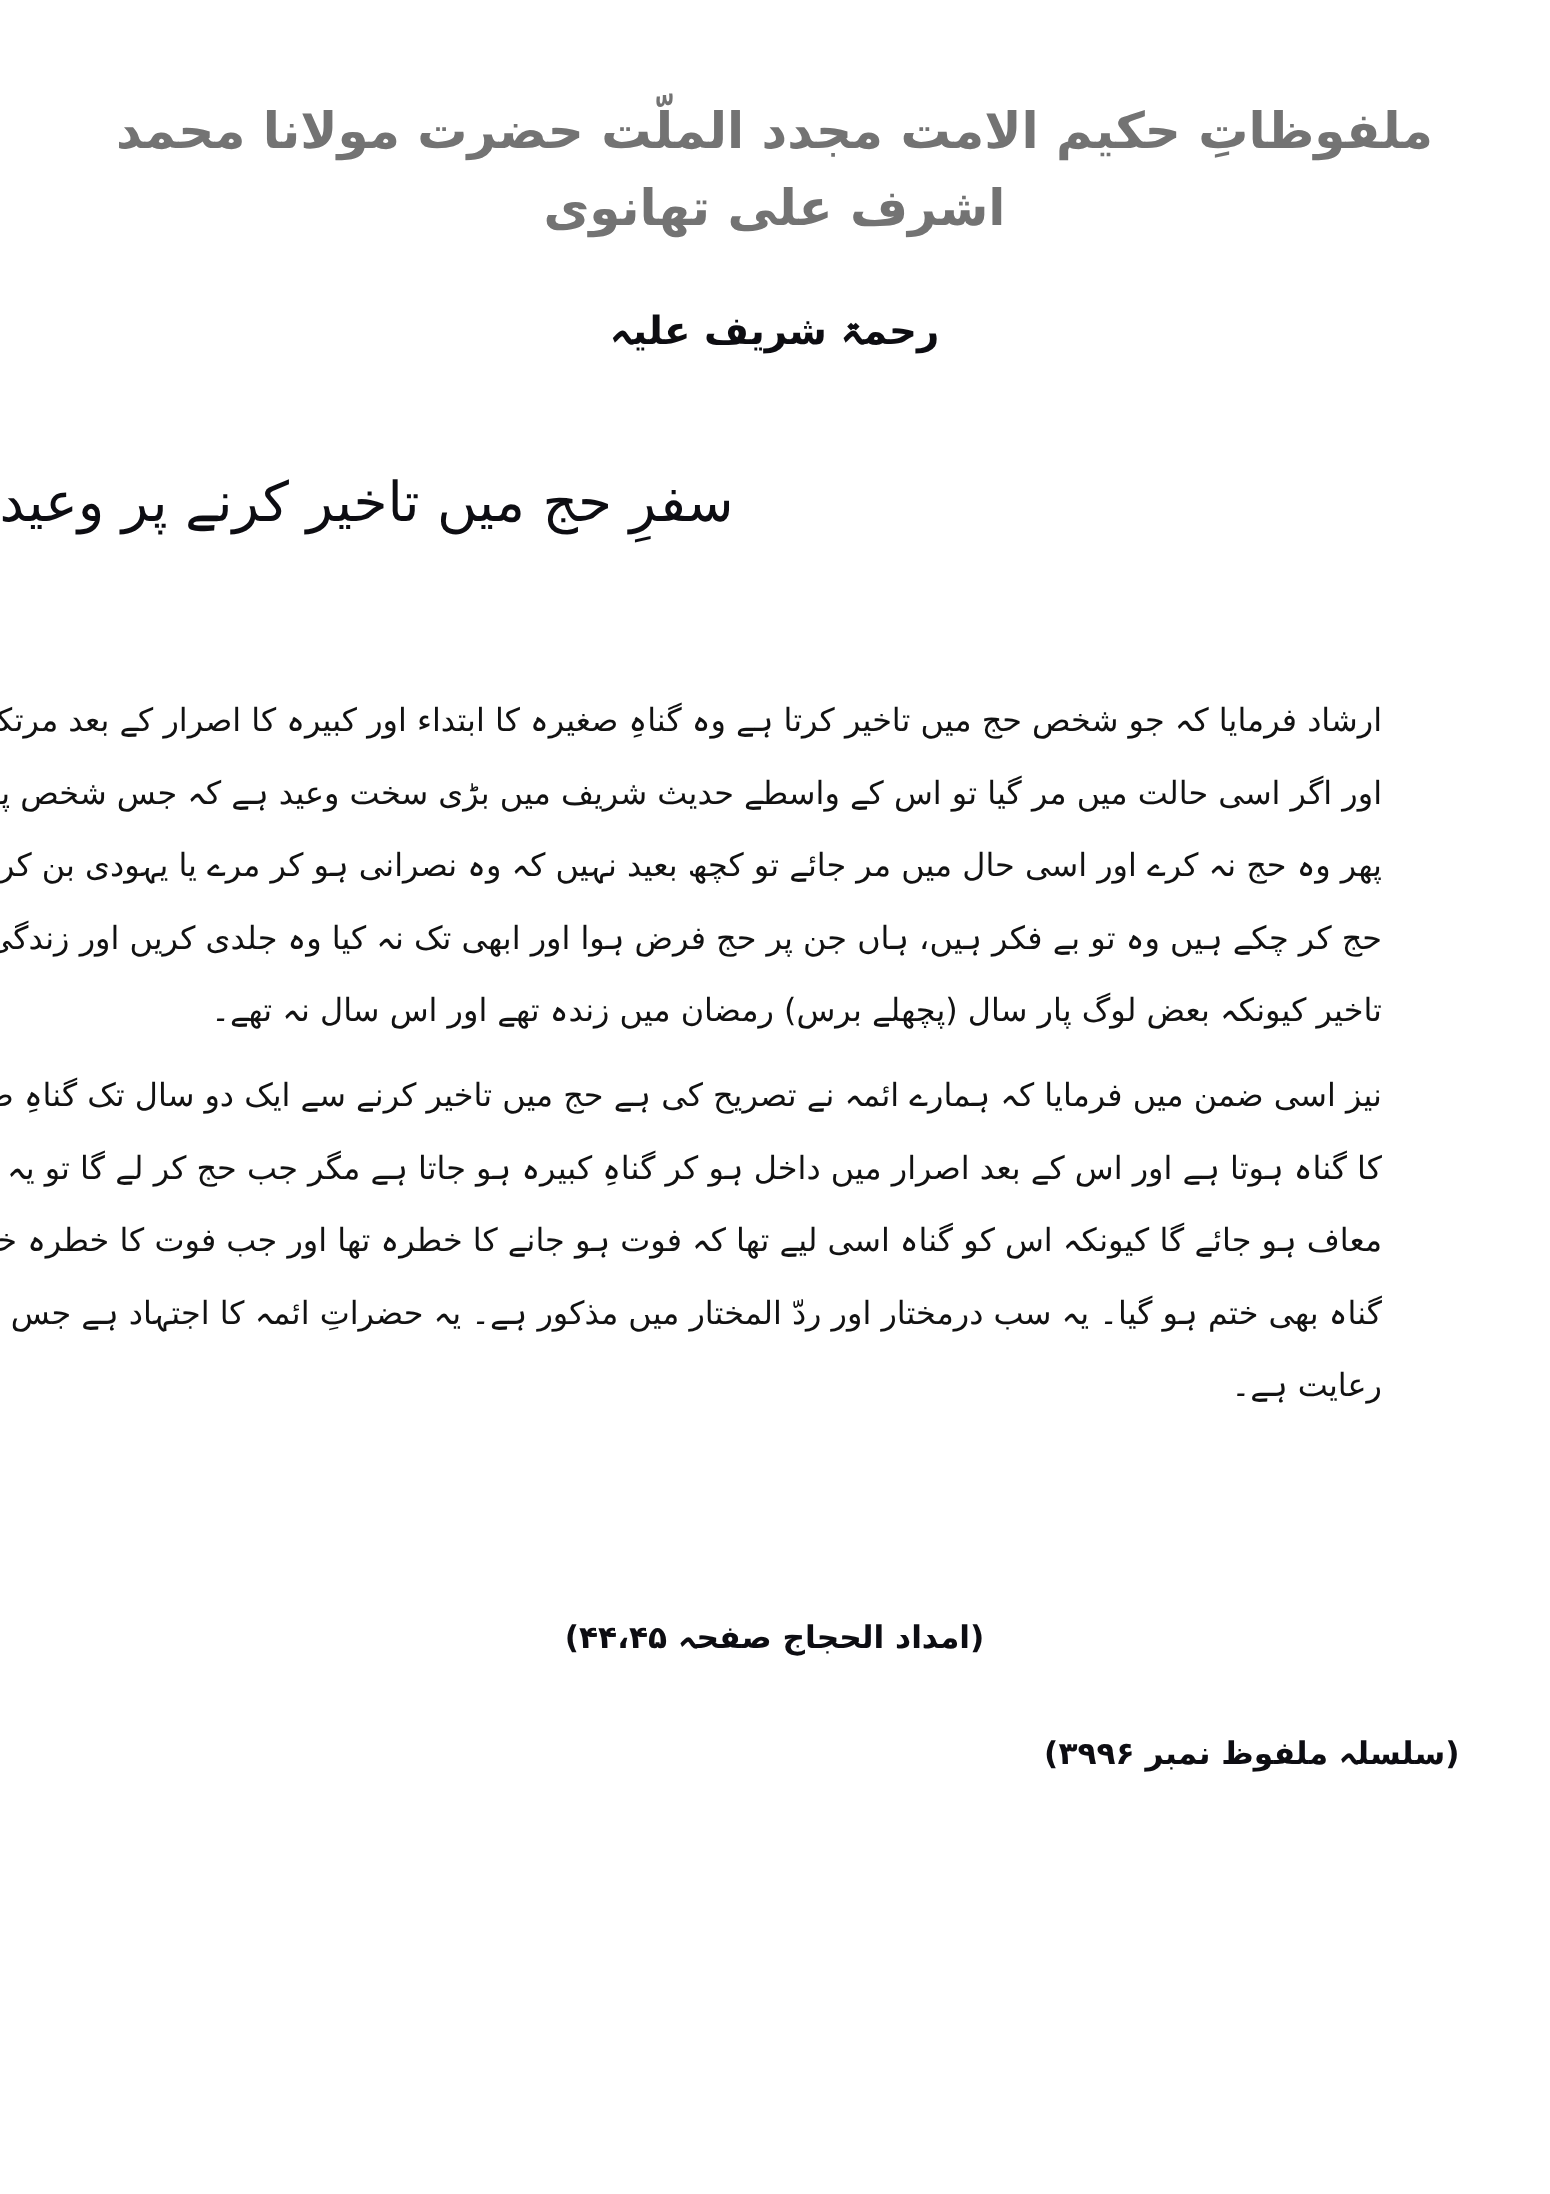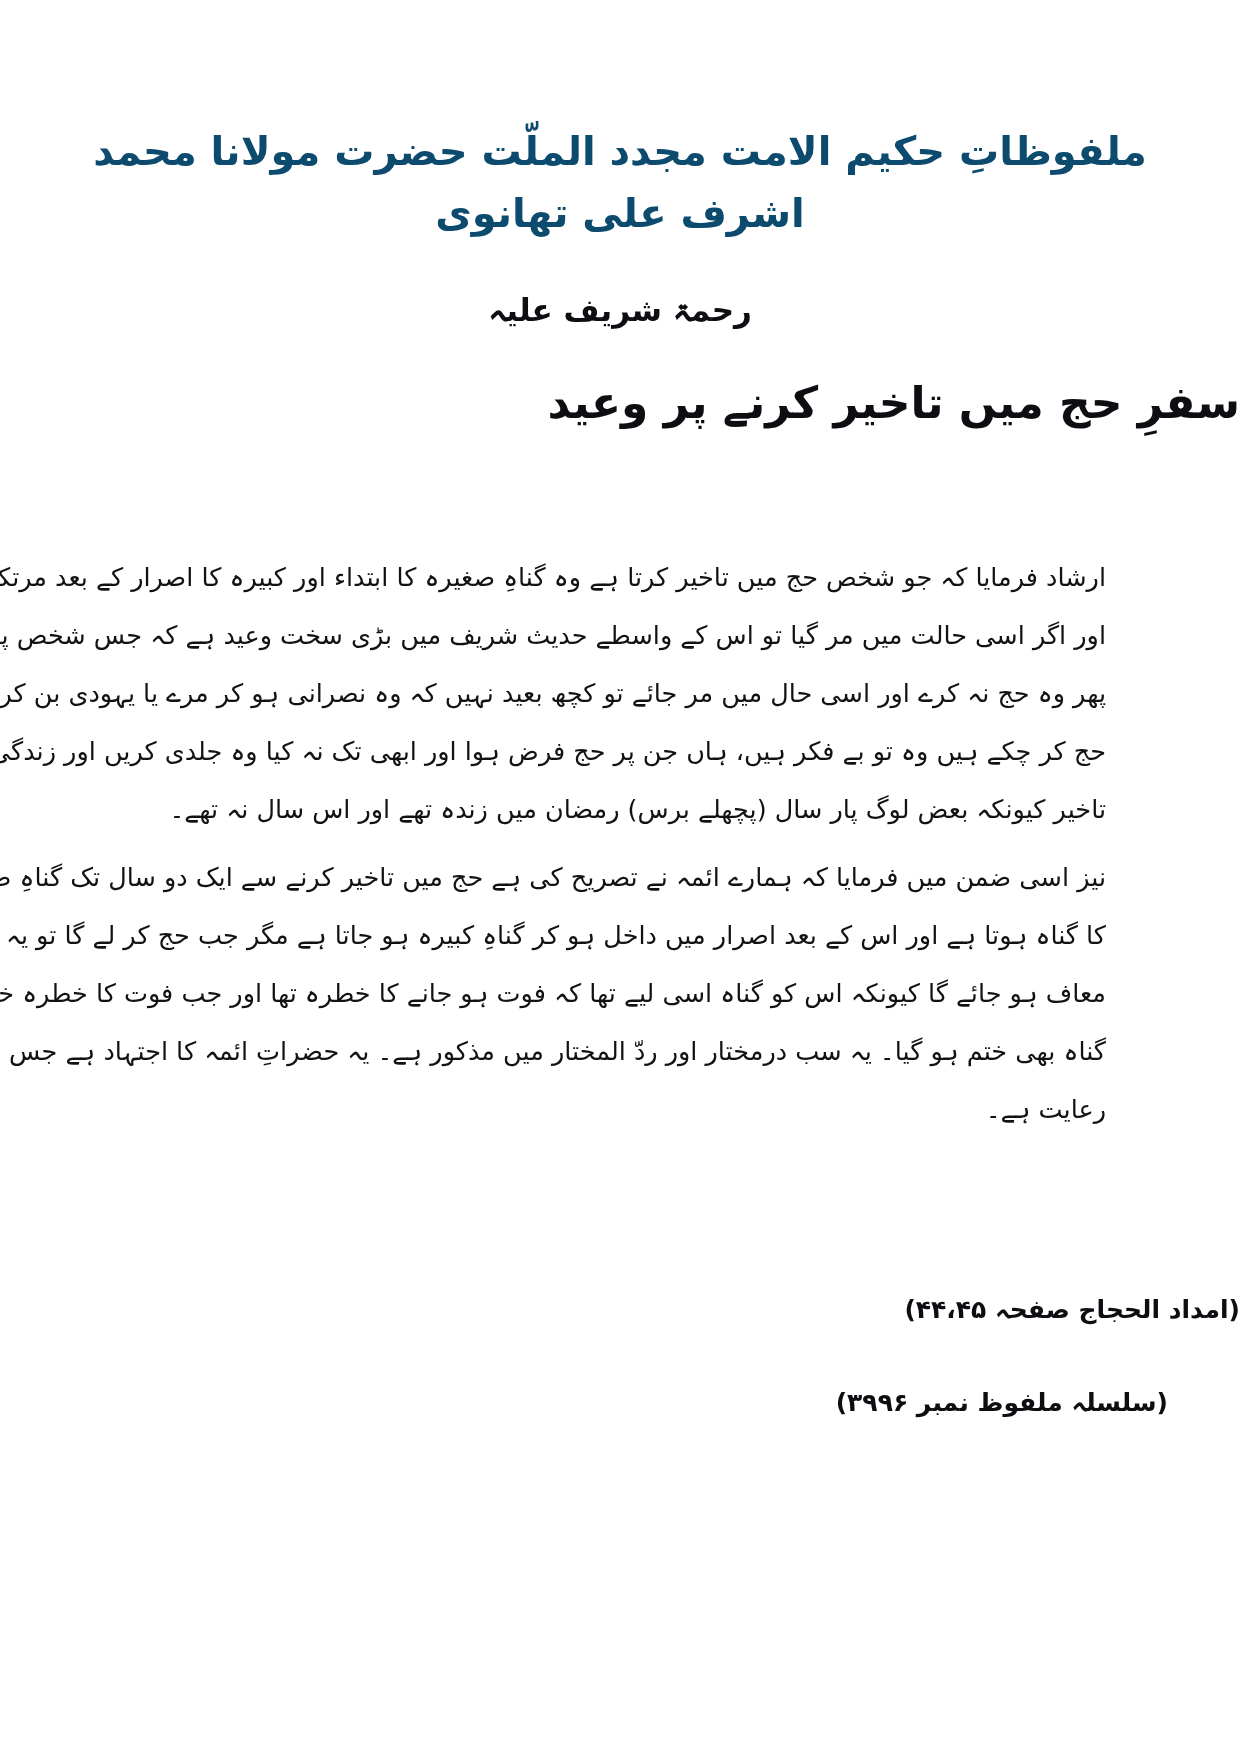--- a/index.html
+++ b/index.html
@@ -33,41 +33,40 @@
     text-align: center;
   }
   .doc-title {
     font-size: 40px;
     line-height: 1.55;
     font-weight: 700;
     direction: rtl;
     unicode-bidi: isolate;
     padding: 0 55px;
     letter-spacing: 0.5px;
-    color: #0c4a6e;
-    margin-top: 46px;
+    color: #737373;
   }
   .doc-subtitle {
     margin-top: 48px;
     font-size: 31px;
     font-weight: 700;
     direction: rtl;
     unicode-bidi: isolate;
     color: #0d0d12;
   }
 
   
   .section-heading {
     position: absolute;
     top: 372px;
     left: 0;
     right: 0;
-    text-align: right;
+    text-align: left;
     font-size: 44px;
-    font-weight: 700;
+    font-weight: 400;
     direction: rtl;
     unicode-bidi: isolate;
     color: #0d0d12;
     line-height: 1.4;
   }
 
   
   .body-area {
     position: absolute;
     top: 548px;
@@ -98,21 +97,21 @@
   .para .ln.last {
     text-align-last: right;
   }
 
   
   .citation {
     position: absolute;
     top: 1295px;
     left: 0;
     right: 0;
-    text-align: right;
+    text-align: center;
     font-size: 25px;
     font-weight: 600;
     direction: rtl;
     unicode-bidi: isolate;
     color: #0d0d12;
   }
   .serial-ref {
     position: absolute;
     top: 1378px;
     right: 72px;

